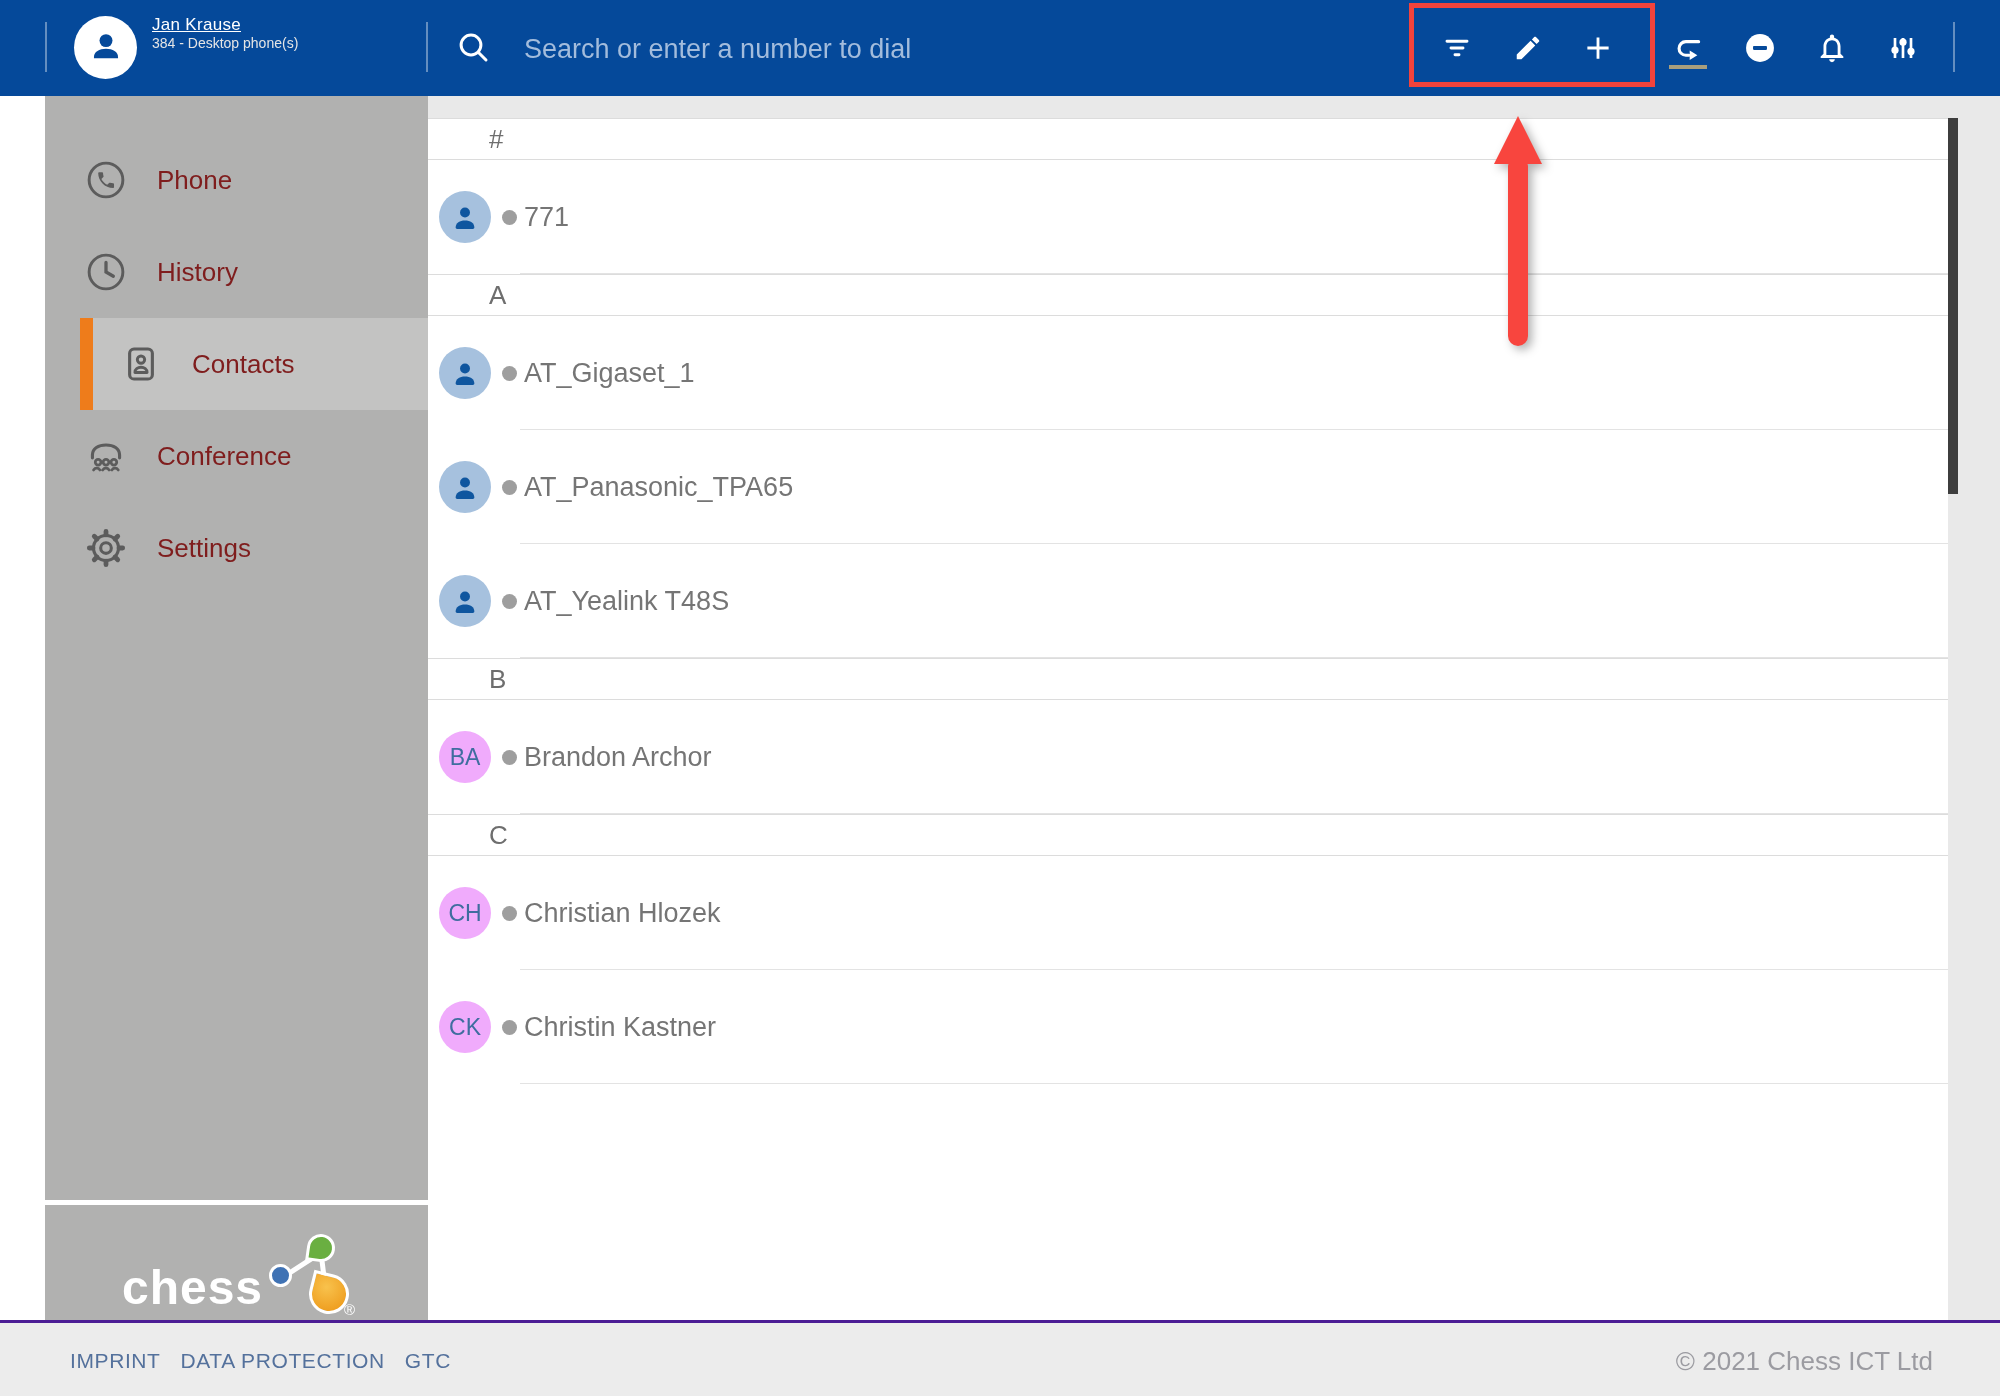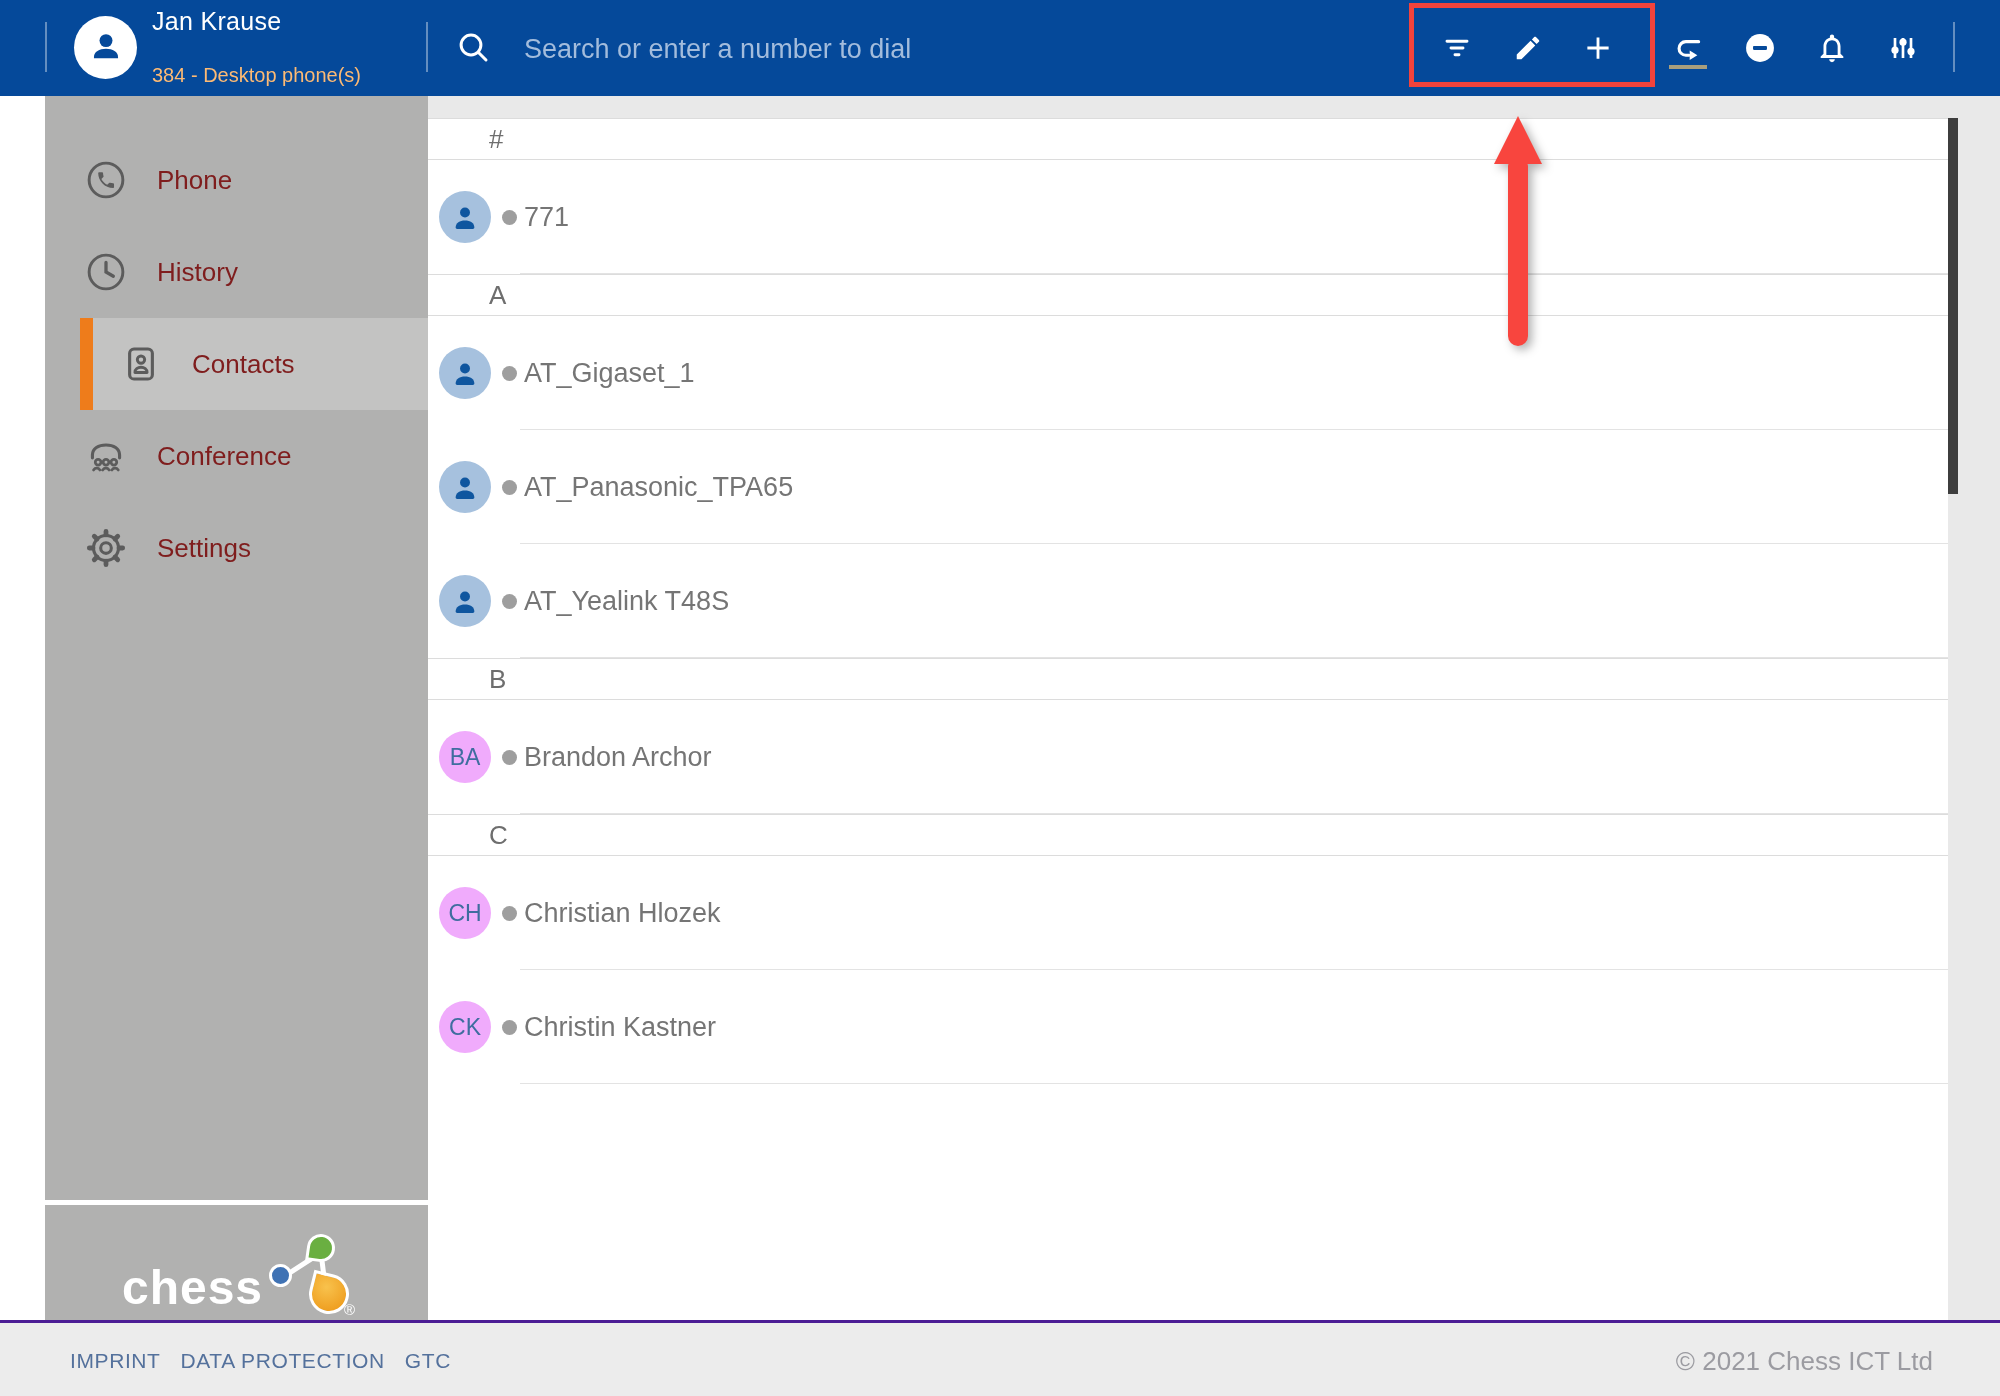--- a/index.html
+++ b/index.html
@@ -7,22 +7,22 @@
        font-family:"Liberation Sans", sans-serif;}
   .page{position:relative;width:2000px;height:1396px;background:#ffffff;}
 
   
   .header{position:absolute;left:0;top:0;width:2000px;height:96px;background:#05499a;z-index:10;}
   .hdr-divider{position:absolute;top:22px;height:50px;width:2px;background:rgba(255,255,255,.38);}
   .hdr-div-1{left:45px;} .hdr-div-2{left:426px;} .hdr-div-3{left:1953px;}
   .avatar-btn{position:absolute;left:74px;top:16px;width:63px;height:63px;border-radius:50%;
               background:#ffffff;border:none;padding:0;cursor:pointer;
               display:flex;align-items:center;justify-content:center;}
-  .user-name{position:absolute;left:152px;top:7px;color:#ffffff;font-size:25px;font-weight:500;letter-spacing:.3px;}
-  .user-sub{position:absolute;left:152px;top:64px;color:#fdba74;font-size:20px;}
+  .user-name{position:absolute;left:152px;top:15px;color:#ffffff;font-size:17px;font-weight:500;letter-spacing:.3px;text-decoration:underline;}
+  .user-sub{position:absolute;left:152px;top:35px;color:#e5e5e5;font-size:14px;}
   .search-icon-w{position:absolute;left:456px;top:30px;width:36px;height:36px;}
   .search-input{position:absolute;left:522px;top:20px;width:640px;height:56px;background:transparent;
                 border:none;outline:none;color:#e3ecf7;font-size:27px;font-family:"Liberation Sans",sans-serif;}
   .search-input::placeholder{color:#a3bcdc;opacity:1;}
   .hdr-btn{position:absolute;top:20px;width:56px;height:56px;background:transparent;border:none;padding:0;
            cursor:pointer;display:flex;align-items:center;justify-content:center;}
   .hdr-btn svg{display:block;}
   .b-filter{left:1429px;} .b-edit{left:1500px;} .b-add{left:1570px;}
   .b-redirect{left:1660px;} .b-dnd{left:1732px;} .b-bell{left:1804px;} .b-sliders{left:1875px;}
   .redirect-underline{position:absolute;left:9px;bottom:7px;width:38px;height:4px;background:#a89e7d;}

